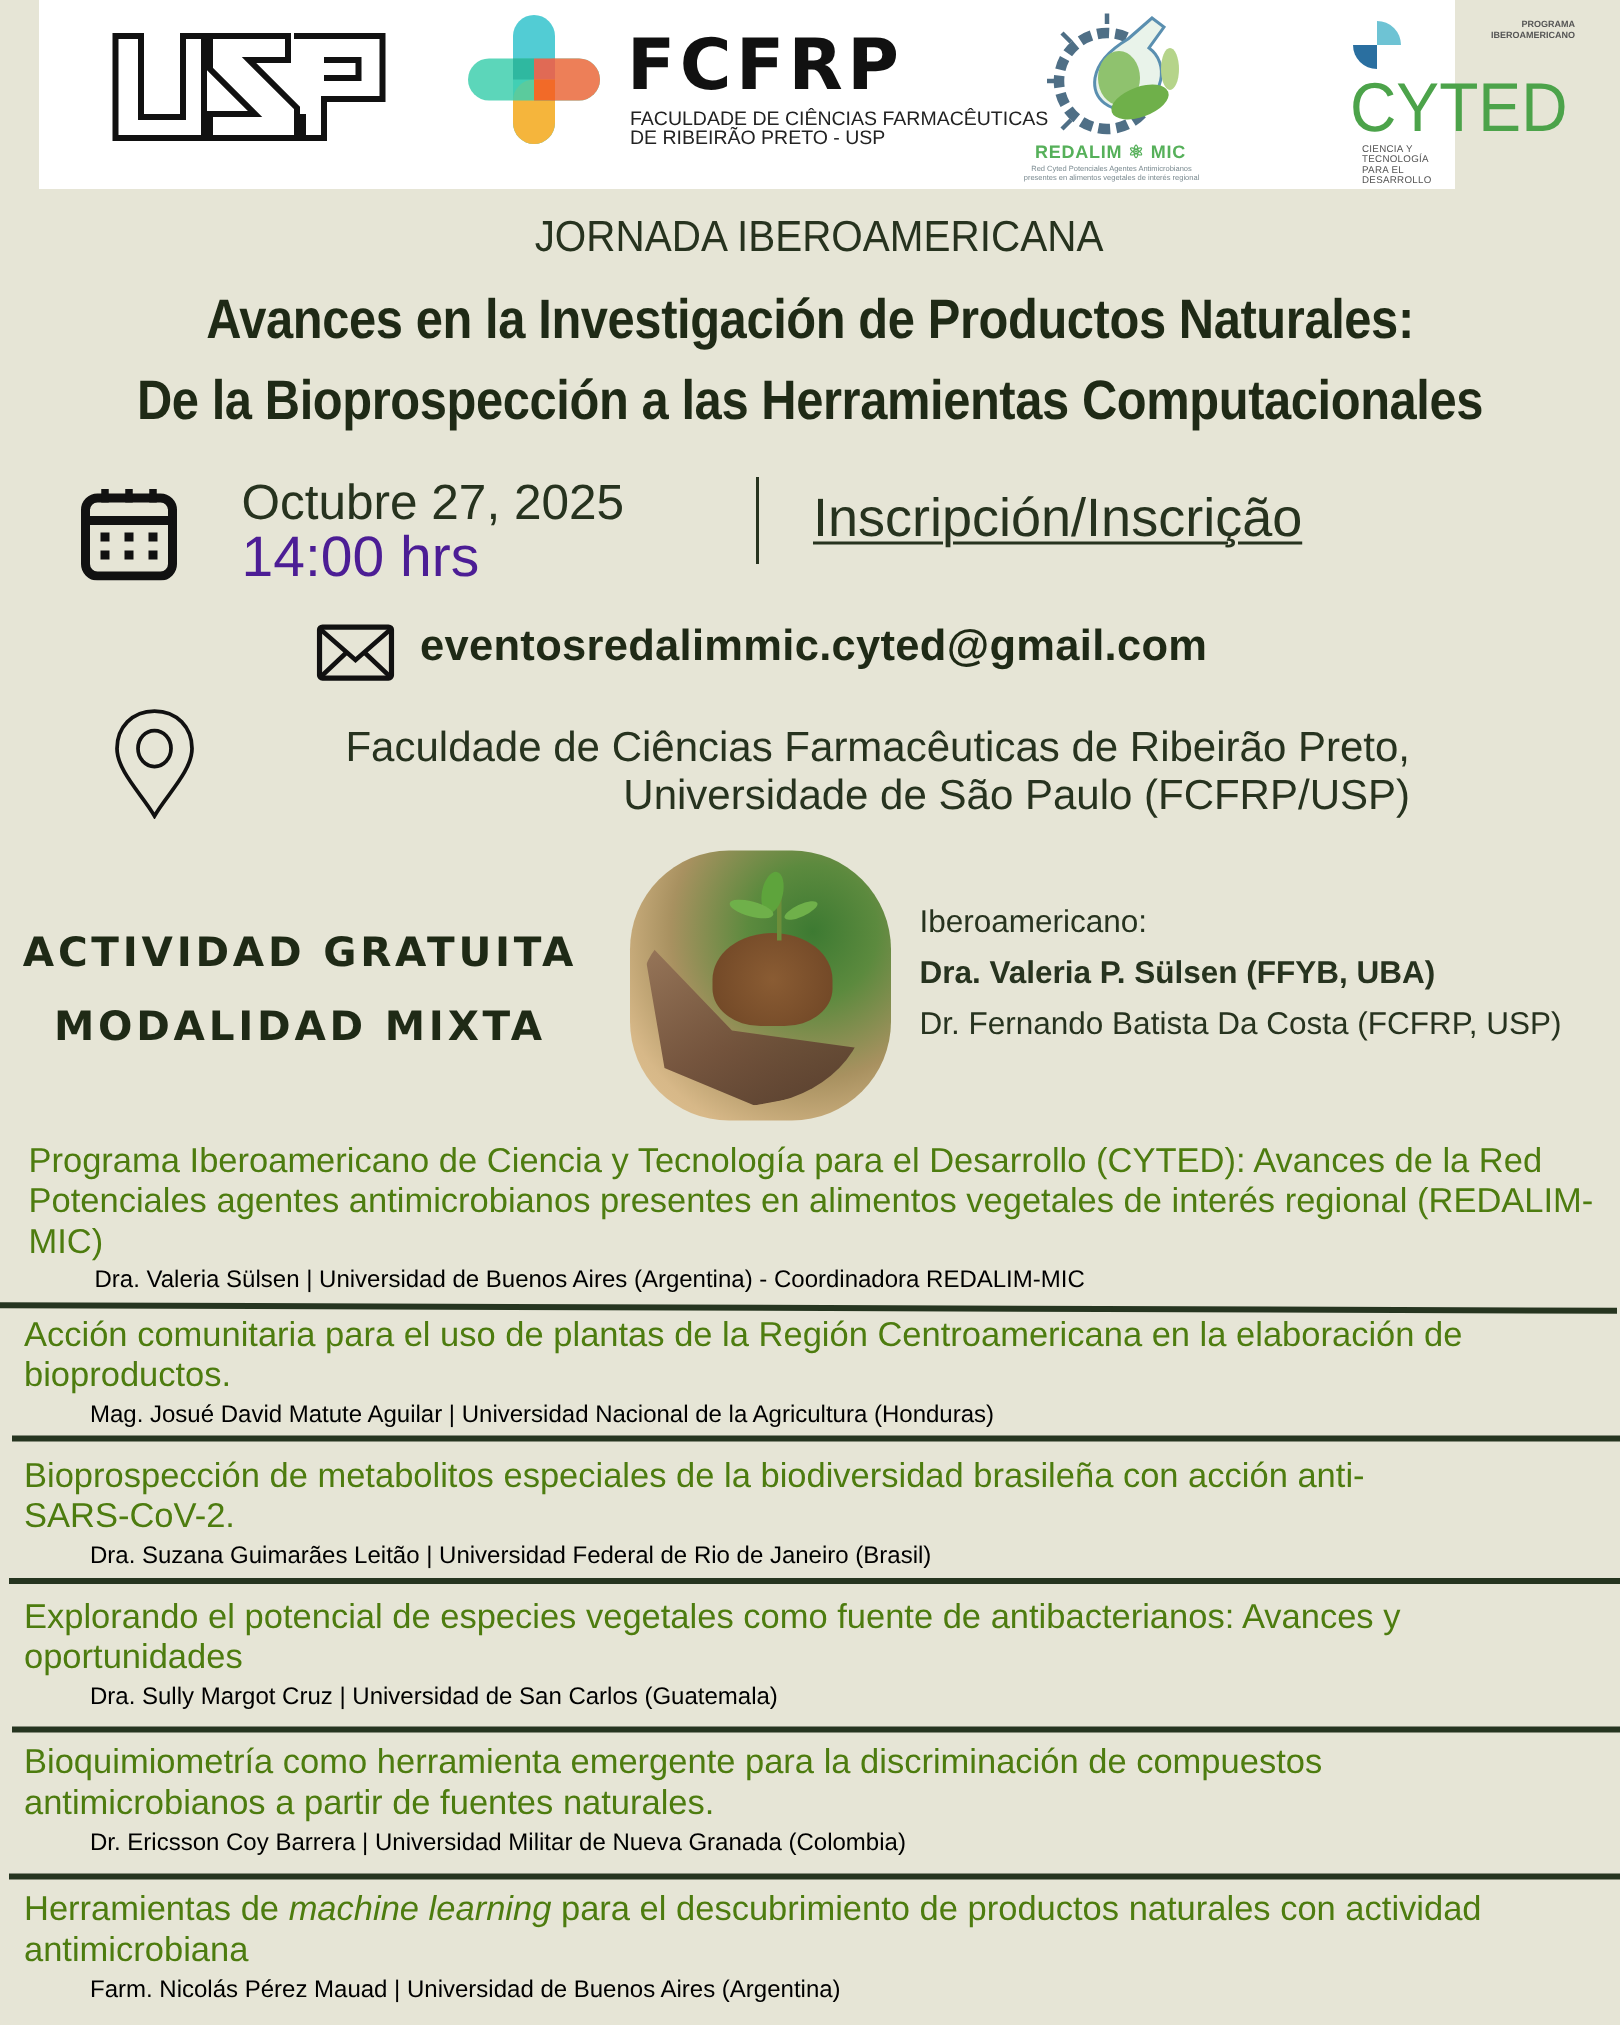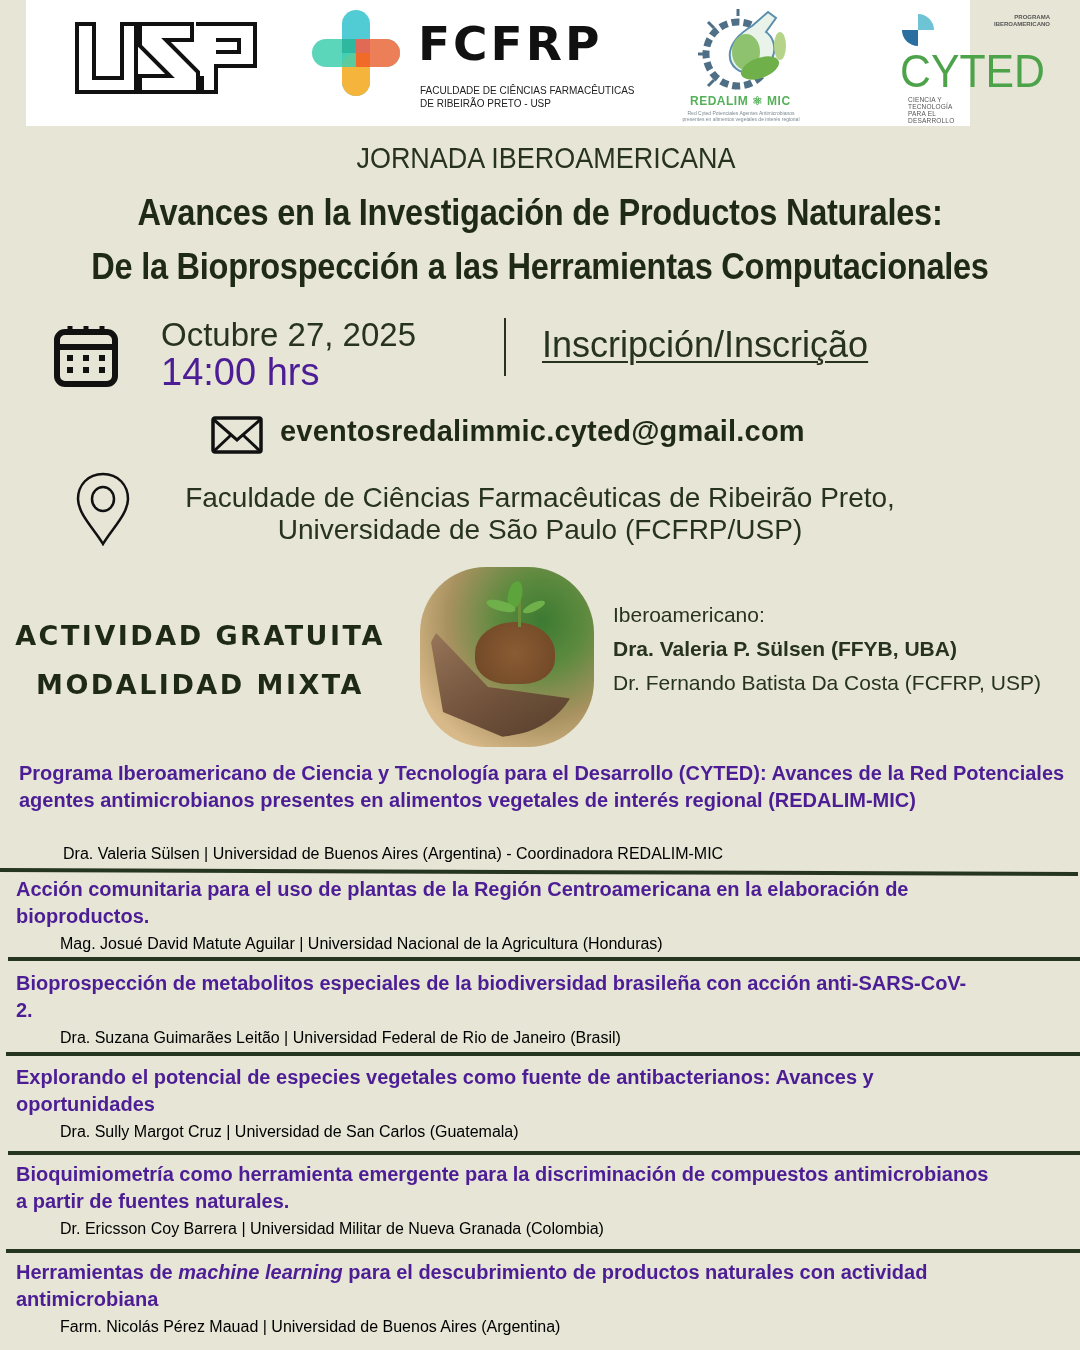--- a/index.html
+++ b/index.html
@@ -6,21 +6,21 @@
   html, body { width: 1080px; height: 1350px; overflow: hidden; }
   body { background: #e6e5d6; font-family: "Liberation Sans", sans-serif; color: #1f2a16; position: relative; }
 
   .header { position: absolute; left: 0; top: 0; width: 944px; height: 126px; background: #ffffff; margin-left: 26px; }
 
   
   .usp-logo { position: absolute; left: 48px; top: 20px; width: 184px; height: 76px; }
   
   .fcfrp-mark { position: absolute; left: 286px; top: 10px; width: 88px; height: 86px; }
   .fcfrp-title { position: absolute; left: 392px; top: 16px; font-family: "DejaVu Sans", sans-serif; font-weight: bold; font-size: 47px; letter-spacing: 3px; color: #111; }
-  .fcfrp-sub { position: absolute; left: 394px; top: 84px; font-size: 10px; line-height: 13px; color: #222; }
+  .fcfrp-sub { position: absolute; left: 394px; top: 72px; font-size: 13px; line-height: 13px; color: #222; }
   
   .redalim-mark { position: absolute; left: 668px; top: 6px; width: 100px; height: 88px; }
   .redalim-name { position: absolute; left: 664px; top: 94px; font-size: 12px; font-weight: bold; color: #56b05a; letter-spacing: 0.5px; text-align: right; }
   .redalim-sub { position: absolute; left: 650px; top: 110px; width: 130px; font-size: 5px; line-height: 6px; color: #7a8a90; text-align: center; }
   
   .cyted-mark { position: absolute; left: 876px; top: 14px; width: 34px; height: 32px; }
   .cyted-prog { position: absolute; left: 960px; top: 14px; width: 64px; font-size: 6px; line-height: 7px; font-weight: bold; color: #555; text-align: right; }
   .cyted-title { position: absolute; left: 874px; top: 46px; font-size: 46px; color: #4ca34a; letter-spacing: 0px; transform: scaleX(0.93); transform-origin: left; line-height: 50px; }
   .cyted-sub { position: absolute; left: 882px; top: 96px; font-size: 6.5px; color: #555; letter-spacing: 0.2px; }
 
@@ -32,41 +32,41 @@
   .cal-icon { position: absolute; left: 53px; top: 325px; width: 66px; height: 62px; }
   .date { position: absolute; left: 161px; top: 318px; font-size: 33px; color: #27331f; line-height: 34px; }
   .time { position: absolute; left: 161px; top: 355px; font-size: 38px; color: #4c1d95; line-height: 34px; }
   .vsep { position: absolute; left: 504px; top: 318px; width: 2px; height: 58px; background: #27331f; }
   .signup-link { position: absolute; left: 530px; top: 324px; font-size: 36px; color: #27331f; text-decoration: underline; text-decoration-thickness: 2px; text-underline-offset: 4px; margin-left: 12px; }
 
   .mail-icon { position: absolute; left: 211px; top: 416px; width: 52px; height: 38px; }
   .email { position: absolute; left: 280px; top: 415px; font-size: 29px; font-weight: bold; color: #1f2a16; letter-spacing: 0.2px; }
 
   .pin-icon { position: absolute; left: 75px; top: 472px; width: 56px; height: 74px; }
-  .address { position: absolute; left: 140px; top: 482px; width: 800px; text-align: center; font-size: 28px; line-height: 32px; color: #27331f; }
+  .address { position: absolute; left: 140px; top: 482px; width: 800px; text-align: right; font-size: 28px; line-height: 32px; color: #27331f; }
 
   .badge { position: absolute; left: 0; width: 400px; text-align: center; font-family: "DejaVu Sans", sans-serif; font-weight: bold; font-size: 27px; letter-spacing: 2.5px; color: #1f2a16; }
   .badge-1 { top: 620px; }
   .badge-2 { top: 669px; }
 
   .photo { position: absolute; left: 420px; top: 567px; width: 174px; height: 180px; border-radius: 66px; overflow: hidden;
     background: radial-gradient(ellipse at 70% 30%, #3d7a32 0%, #5c8a3e 25%, #a89160 55%, #d7b888 80%, #e0c392 100%); }
   .photo .soil { position: absolute; left: 55px; top: 55px; width: 80px; height: 62px; border-radius: 50% 50% 40% 40%; background: radial-gradient(circle, #8a5c33, #6e4525); }
   .photo .hand { position: absolute; left: 8px; top: 45px; width: 150px; height: 125px; border-radius: 40% 50% 60% 50%; background: linear-gradient(160deg, #9c7a5e 0%, #6d4c38 60%, #4b3426 100%); opacity: 0.9; clip-path: polygon(0 10%, 40% 60%, 100% 70%, 95% 90%, 50% 100%, 10% 80%); }
   .photo .stem { position: absolute; left: 98px; top: 30px; width: 3px; height: 30px; background: #6d8e3a; }
   .photo .leaf1 { position: absolute; left: 88px; top: 14px; width: 14px; height: 28px; border-radius: 50%; background: #5ea43c; transform: rotate(12deg); }
   .photo .leaf2 { position: absolute; left: 66px; top: 34px; width: 30px; height: 10px; border-radius: 50%; background: #6fb04a; transform: rotate(15deg); }
   .photo .leaf3 { position: absolute; left: 102px; top: 36px; width: 24px; height: 8px; border-radius: 50%; background: #6fb04a; transform: rotate(-25deg); }
 
   .coord-label { position: absolute; left: 613px; top: 603px; font-size: 21px; color: #27331f; }
   .coord-1 { position: absolute; left: 613px; top: 637px; font-size: 21px; color: #27331f; font-weight: bold; }
   .coord-2 { position: absolute; left: 613px; top: 671px; font-size: 21px; color: #27331f; }
 
   .talk { position: absolute; left: 0; width: 1080px; }
-  .talk .t { position: absolute; font-weight: bold; font-size: 20px; line-height: 27px; color: #4c1d95; }
+  .talk .t { position: absolute; font-weight: normal; font-size: 23px; line-height: 27px; color: #4d7c0f; }
   .talk .s { position: absolute; font-size: 16px; color: #000000; line-height: 26px; margin-left: 44px; }
   .hsep { position: absolute; height: 4px; background: #263520; }
 
   .t1 { top: 760px; } .t1 .t { left: 19px; top: 0; width: 1060px; } .t1 .s { left: 19px; top: 81px; }
   .t2 { top: 876px; } .t2 .t { left: 16px; top: 0; width: 1010px; } .t2 .s { left: 16px; top: 55px; }
   .t3 { top: 970px; } .t3 .t { left: 16px; top: 0; width: 960px; } .t3 .s { left: 16px; top: 55px; }
   .t4 { top: 1064px; } .t4 .t { left: 16px; top: 0; width: 1000px; } .t4 .s { left: 16px; top: 55px; }
   .t5 { top: 1161px; } .t5 .t { left: 16px; top: 0; width: 980px; } .t5 .s { left: 16px; top: 55px; }
   .t6 { top: 1259px; } .t6 .t { left: 16px; top: 0; width: 1000px; } .t6 .s { left: 16px; top: 55px; }
   .t6 em { font-style: italic; }

